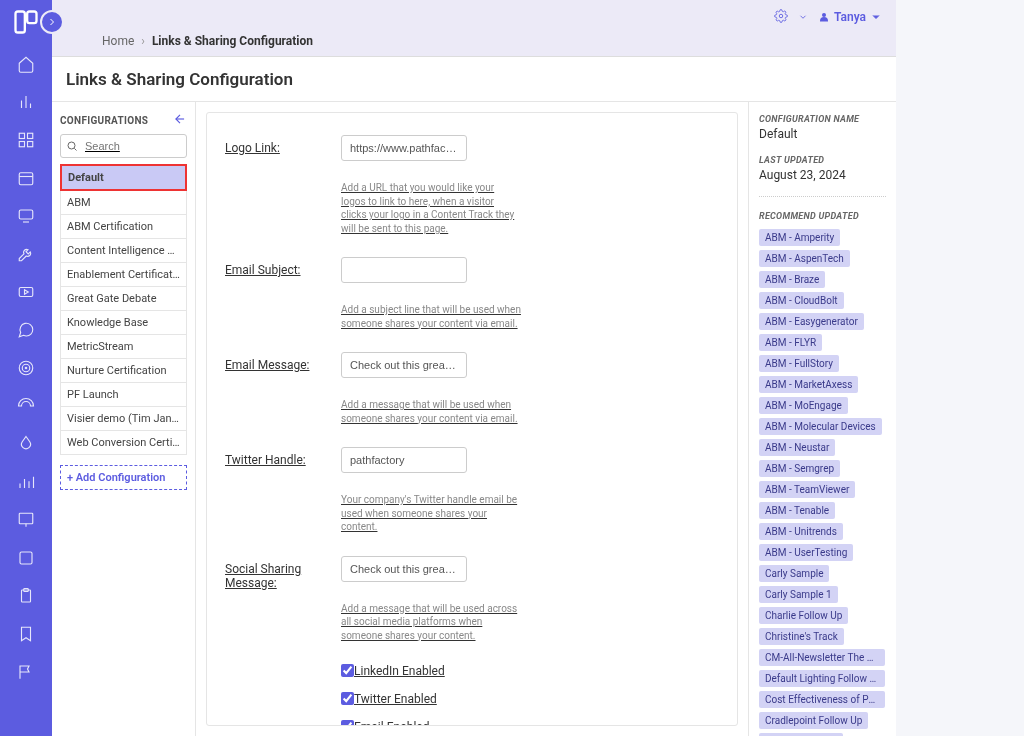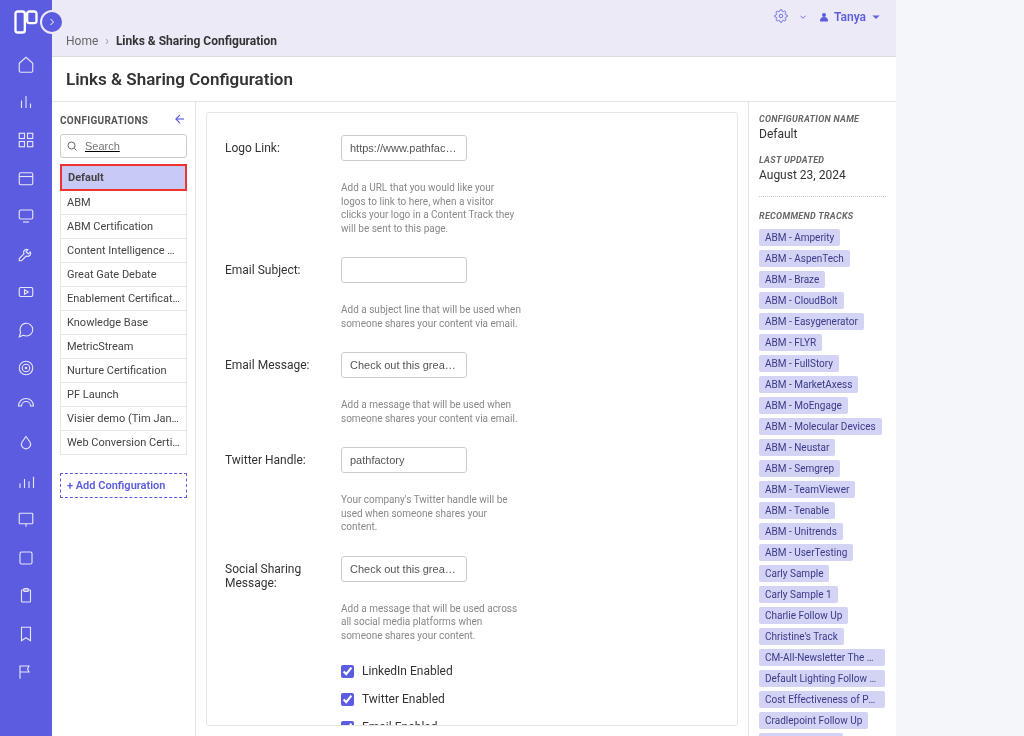--- a/index.html
+++ b/index.html
@@ -13,52 +13,52 @@
 .rail .rail-icon svg { width: 18px; height: 18px; stroke: #fff; fill: none; stroke-width: 1.5; }
 .expand-btn { position: absolute; left: 40px; top: 10px; width: 24px; height: 24px; background: #5c5ce0; border-radius: 50%; display: flex; align-items: center; justify-content: center; color: #fff; z-index: 10; border: 2px solid #eceaf7; }
 .expand-btn svg { width: 12px; height: 12px; stroke: #fff; fill: none; stroke-width: 2; }
 
 
 .main { flex: 1; display: flex; flex-direction: column; background: #eceaf7; min-width: 0; }
 .topbar { height: 34px; display: flex; justify-content: flex-end; align-items: center; padding: 0 14px; gap: 10px; color: #5c5ce0; font-size: 12px; }
 .topbar .gear-icon svg { width: 14px; height: 14px; stroke: #5c5ce0; fill: none; stroke-width: 1.5; }
 .topbar .user { display: flex; align-items: center; gap: 4px; font-weight: 600; }
 .topbar .user svg { width: 12px; height: 12px; fill: #5c5ce0; }
-.breadcrumb { padding: 0 14px 8px 14px; font-size: 12px; color: #666; }
+.breadcrumb { padding: 0 14px 8px 14px; font-size: 12px; color: #666; margin-left: 36px; }
 .breadcrumb .current { font-weight: 700; color: #333; }
 .breadcrumb .chev { margin: 0 4px; color: #999; }
 
 .content-wrap { flex: 1; background: #fff; margin: 0; border-top: 1px solid #ddd; display: flex; flex-direction: column; min-height: 0; }
 .page-title { font-size: 17px; font-weight: 600; padding: 12px 14px; }
 .content-body { flex: 1; display: flex; border-top: 1px solid #e5e5e5; min-height: 0; }
 
 
 .config-side { width: 144px; border-right: 1px solid #e5e5e5; padding: 10px 8px; display: flex; flex-direction: column; gap: 6px; }
 .config-head { display: flex; justify-content: space-between; align-items: center; font-size: 10px; font-weight: 700; color: #555; letter-spacing: 0.3px; }
 .config-head svg { width: 14px; height: 14px; stroke: #5c5ce0; fill: none; stroke-width: 2; }
 .search-box { position: relative; }
 .search-box input { width: 100%; padding: 5px 6px 5px 24px; border: 1px solid #ccc; border-radius: 3px; font-size: 11px; text-decoration: underline; }
 .search-box .sicon { position: absolute; left: 6px; top: 50%; transform: translateY(-50%); width: 12px; height: 12px; }
 .search-box .sicon svg { width: 12px; height: 12px; stroke: #666; fill: none; stroke-width: 2; }
 .config-list { display: flex; flex-direction: column; gap: 0; }
 .config-item { padding: 5px 6px; border: 1px solid #e5e5e5; font-size: 11px; color: #444; white-space: nowrap; overflow: hidden; text-overflow: ellipsis; }
 .config-item + .config-item { border-top: none; }
 .config-item.selected { background: #c9c9f5; font-weight: 700; border: 2px solid #e33; }
-.add-config { margin-top: 12px; padding: 5px 6px; border: 1px dashed #5c5ce0; color: #5c5ce0; font-size: 11px; font-weight: 600; }
-
-
-.form-panel-wrap { flex: 1; padding: 10px; min-width: 0; display: flex; }
+.add-config { margin-top: 4px; padding: 5px 6px; border: 1px dashed #5c5ce0; color: #5c5ce0; font-size: 11px; font-weight: 600; }
+
+
+.form-panel-wrap { flex: 1; padding: 10px; min-width: 0; display: flex; text-decoration: underline; }
 .form-panel { flex: 1; border: 1px solid #e5e5e5; border-radius: 3px; padding: 22px 18px 18px 18px; overflow-y: auto; }
 .form-row { display: flex; align-items: flex-start; gap: 10px; margin-bottom: 22px; }
 .form-label { width: 106px; font-size: 12px; color: #333; padding-top: 6px; flex-shrink: 0; }
 .form-field { flex: 1; max-width: 260px; }
 .form-field input[type=text] { width: 126px; padding: 6px 8px; border: 1px solid #ccc; border-radius: 3px; font-size: 11px; color: #555; white-space: nowrap; overflow: hidden; text-overflow: ellipsis; }
 .help { font-size: 10px; color: #888; margin-top: 20px; line-height: 1.35; max-width: 180px; }
 .checks { margin-left: 116px; display: flex; flex-direction: column; gap: 14px; margin-bottom: 18px; }
-.check-row { display: flex; align-items: center; gap: 8px; font-size: 12px; color: #333; }
+.check-row { display: flex; align-items: flex-start; gap: 0; font-size: 12px; color: #333; }
 .check-row input { accent-color: #5c5ce0; }
 
 
 .info-panel { width: 148px; border-left: 1px solid #e5e5e5; padding: 12px 10px; overflow-y: auto; position: relative; }
 .info-panel::-webkit-scrollbar { width: 8px; }
 .info-panel::-webkit-scrollbar-thumb { background: #bbb; border-radius: 4px; }
 .info-label { font-size: 9px; font-weight: 700; color: #666; letter-spacing: 0.3px; margin-bottom: 3px; font-style: italic; }
 .info-value { font-size: 12px; color: #333; margin-bottom: 14px; }
 .divider-dots { border-top: 1px dotted #ccc; margin-bottom: 14px; }
 .tags { display: flex; flex-direction: column; gap: 4px; align-items: flex-start; }
@@ -232,22 +232,22 @@
                   <circle cx="11" cy="11" r="7"></circle>
                   <line x1="21" y1="21" x2="16.65" y2="16.65"></line>
                 </svg></span>
             <input type="text" placeholder="Search" style="">
           </div>
           <div class="config-list" id="config-list">
               <div class="config-item selected">Default</div>
               <div class="config-item">ABM</div>
               <div class="config-item">ABM Certification</div>
               <div class="config-item">Content Intelligence Cert…</div>
+              <div class="config-item">Enablement Certification</div>
               <div class="config-item">Great Gate Debate</div>
-              <div class="config-item">Enablement Certification</div>
               <div class="config-item">Knowledge Base</div>
               <div class="config-item">MetricStream</div>
               <div class="config-item">Nurture Certification</div>
               <div class="config-item">PF Launch</div>
               <div class="config-item">Visier demo (Tim Jan 20…</div>
               <div class="config-item">Web Conversion Certifica…</div>
             </div>
           <div class="add-config">+ Add Configuration</div>
         </div>
 
@@ -271,21 +271,21 @@
             <div class="form-label">Email Message:</div>
             <div class="form-field">
               <input type="text" value="Check out this great conte" style="">
               <div class="help">Add a message that will be used when someone shares your content via email.</div>
             </div>
           </div>
           <div class="form-row">
             <div class="form-label">Twitter Handle:</div>
             <div class="form-field">
               <input type="text" value="pathfactory" style="">
-              <div class="help">Your company's Twitter handle will be used when someone shares your content.</div>
+              <div class="help">Your company's Twitter handle email be used when someone shares your content.</div>
             </div>
           </div>
           <div class="form-row">
             <div class="form-label">Social Sharing Message:</div>
             <div class="form-field">
               <input type="text" value="Check out this great conte" style="">
               <div class="help">Add a message that will be used across all social media platforms when someone shares your content.</div>
             </div>
           </div>
           <div class="checks">
@@ -317,21 +317,21 @@
 
         </div>
         </div>
 
         <div class="info-panel">
           <div class="info-label">CONFIGURATION NAME</div>
           <div class="info-value">Default</div>
           <div class="info-label">LAST UPDATED</div>
           <div class="info-value">August 23, 2024</div>
           <div class="divider-dots"></div>
-          <div class="info-label" style="margin-bottom:8px">RECOMMEND TRACKS</div>
+          <div class="info-label" style="margin-bottom:8px">RECOMMEND UPDATED</div>
           <div class="tags" id="tracks-list">
               <span class="tag">ABM - Amperity</span>
               <span class="tag">ABM - AspenTech</span>
               <span class="tag">ABM - Braze</span>
               <span class="tag">ABM - CloudBolt</span>
               <span class="tag">ABM - Easygenerator</span>
               <span class="tag">ABM - FLYR</span>
               <span class="tag">ABM - FullStory</span>
               <span class="tag">ABM - MarketAxess</span>
               <span class="tag">ABM - MoEngage</span>

